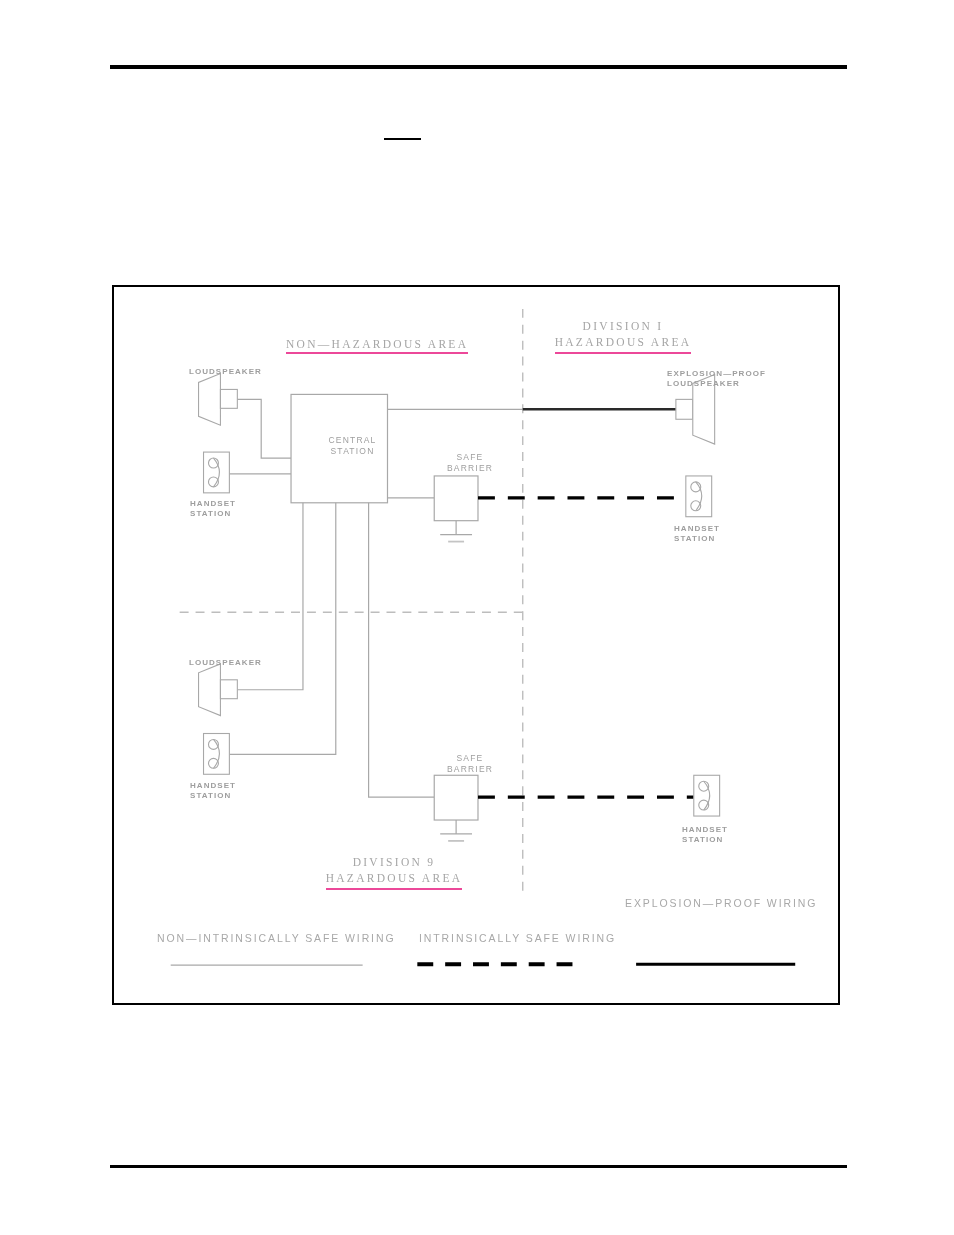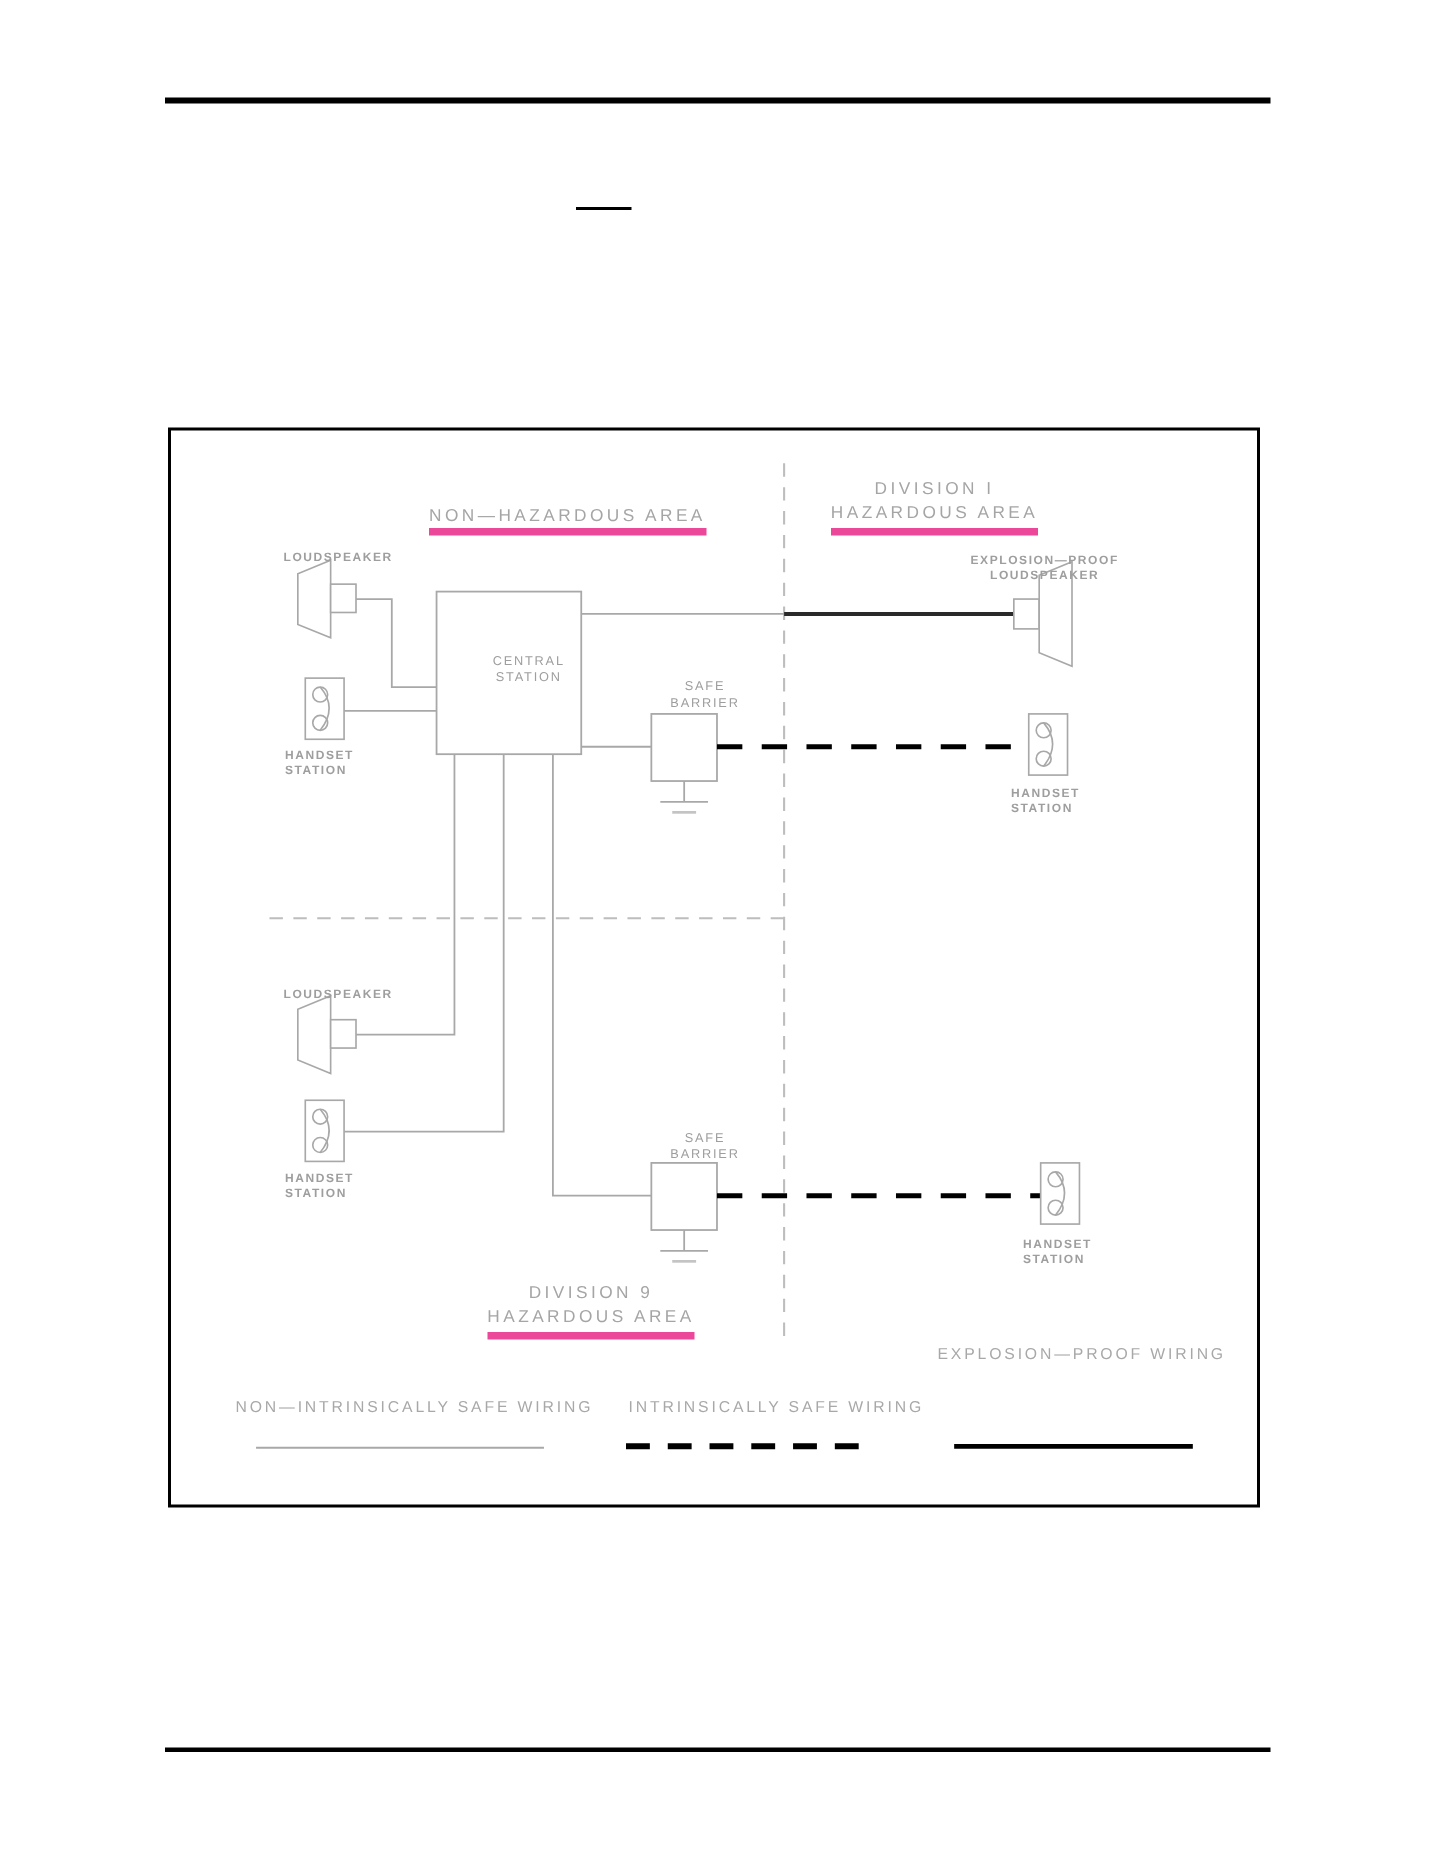--- a/index.html
+++ b/index.html
@@ -26,22 +26,23 @@
 
   
   .lbl{
     position:absolute;color:#9a9a9a;white-space:nowrap;
     font-family:"Liberation Sans", sans-serif;
     letter-spacing:1.1px;line-height:1.25;
   }
   .area-title{
     font-size:11.5px;letter-spacing:2.3px;color:#a5a5a5;
     text-align:center;
-  }
-  .area-title .u{border-bottom:5px solid #ec4899;padding-bottom:2px;}
+    font-family:Liberation Serif, serif;
+  }
+  .area-title .u{border-bottom:2px solid #ec4899;padding-bottom:2px;}
   .dev-lbl{font-size:8px;letter-spacing:1.05px;color:#9e9e9e;font-weight:bold;}
   .cab-lbl{font-size:8.5px;letter-spacing:1.2px;color:#9e9e9e;text-align:center;padding-left:12px;}
   .legend-lbl{font-size:10.5px;letter-spacing:1.9px;color:#a8a8a8;white-space:nowrap;}
 </style>
 </head>
 <body>
 
 <div class="page">
 
   <div class="rule header-rule"></div>
@@ -150,21 +151,21 @@
       <div>STATION</div>
     </div>
 
     <div class="lbl dev-lbl" style="left:75px;top:80px;">LOUDSPEAKER</div>
 
     <div class="lbl dev-lbl" style="left:76px;top:212px;">
       <div>HANDSET</div>
       <div>STATION</div>
     </div>
 
-    <div class="lbl dev-lbl" style="left:533px;top:82px;text-align:center;">
+    <div class="lbl dev-lbl" style="left:553px;top:82px;">
       <div>EXPLOSION—PROOF</div>
       <div>LOUDSPEAKER</div>
     </div>
 
     <div class="lbl cab-lbl" style="left:304px;top:165px;width:80px;">
       <div>SAFE</div>
       <div>BARRIER</div>
     </div>
 
     <div class="lbl dev-lbl" style="left:560px;top:237px;">

